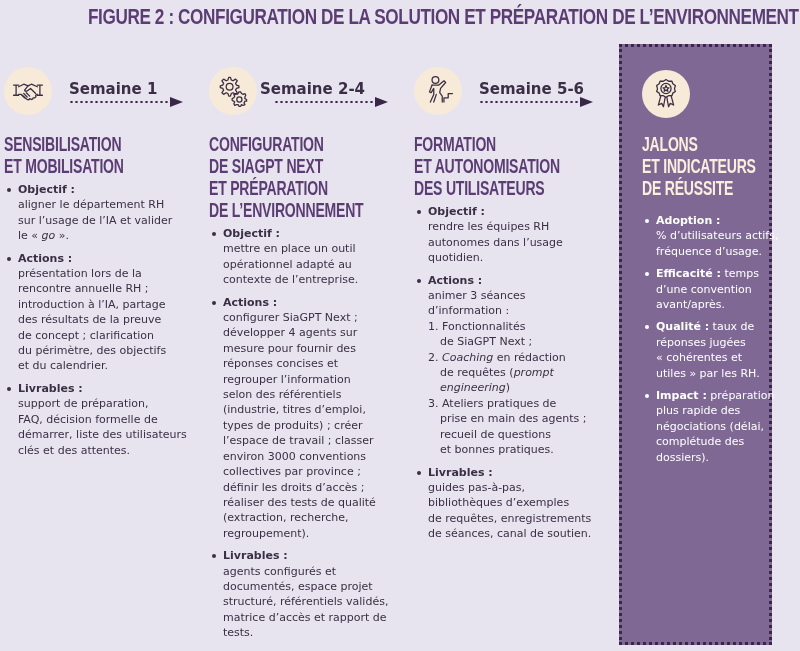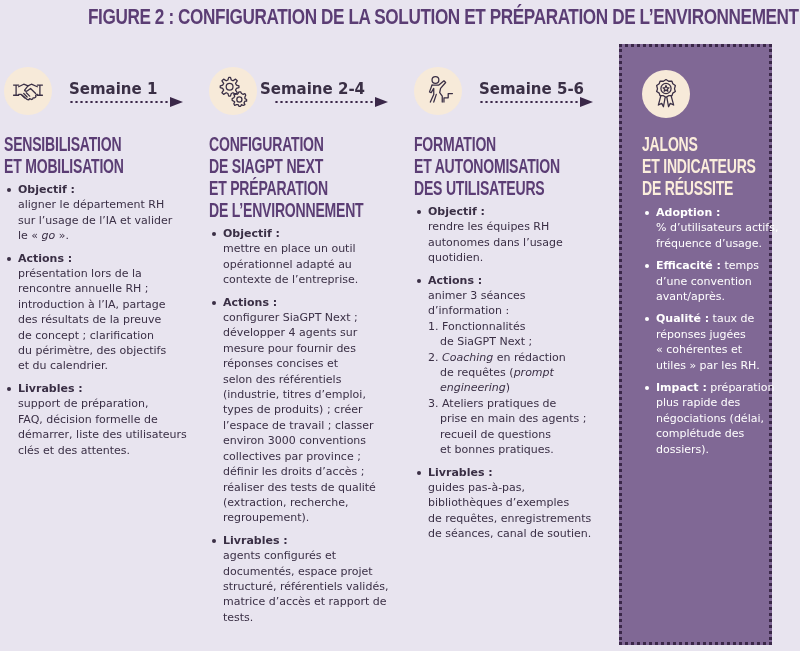--- a/index.html
+++ b/index.html
@@ -155,20 +155,21 @@
     <span class="ln">mettre en place un outil</span>
     <span class="ln">opérationnel adapté au</span>
     <span class="ln">contexte de l’entreprise.</span>
   </li>
   <li>
     <span class="lbl">Actions :</span>
     <span class="ln">configurer SiaGPT Next ;</span>
     <span class="ln">développer 4 agents sur</span>
     <span class="ln">mesure pour fournir des</span>
     <span class="ln">réponses concises et</span>
+    <span class="ln">regrouper l’information</span>
     <span class="ln">selon des référentiels</span>
     <span class="ln">(industrie, titres d’emploi,</span>
     <span class="ln">types de produits) ; créer</span>
     <span class="ln">l’espace de travail ; classer</span>
     <span class="ln">environ 3000 conventions</span>
     <span class="ln">collectives par province ;</span>
     <span class="ln">définir les droits d’accès ;</span>
     <span class="ln">réaliser des tests de qualité</span>
     <span class="ln">(extraction, recherche,</span>
     <span class="ln">regroupement).</span>
@@ -240,21 +241,21 @@
       <path d="M20 10 L21 12.5 L23.5 12.7 L21.6 14.3 L22.2 16.8 L20 15.4 L17.8 16.8 L18.4 14.3 L16.5 12.7 L19 12.5 Z"></path>
       <path d="M14 22 L11 33 L15 31 L17 35 L19 24"></path>
       <path d="M26 22 L29 33 L25 31 L23 35 L21 24"></path>
     </svg>
   </div>
   <div class="heading" style="left:20px; top:86px;">
     <div>JALONS</div>
     <div>ET INDICATEURS</div>
     <div>DE RÉUSSITE</div>
   </div>
-  <ul class="items" style="left:20px; top:158px; width:155px;">
+  <ul class="items" style="left:20px; top:166px; width:155px;">
     <li>
       <span class="lbl">Adoption :</span>
       <span class="ln">% d’utilisateurs actifs,</span>
       <span class="ln">fréquence d’usage.</span>
     </li>
     <li>
       <span class="ln"><span class="lbl inline">Efficacité :</span><span> temps</span></span>
       <span class="ln">d’une convention</span>
       <span class="ln">avant/après.</span>
     </li>

